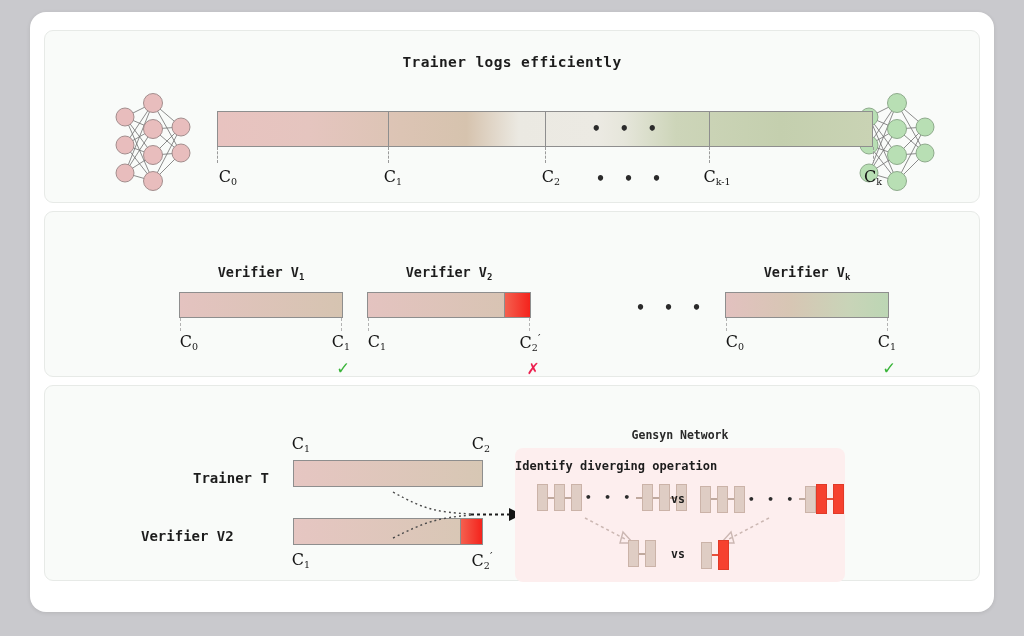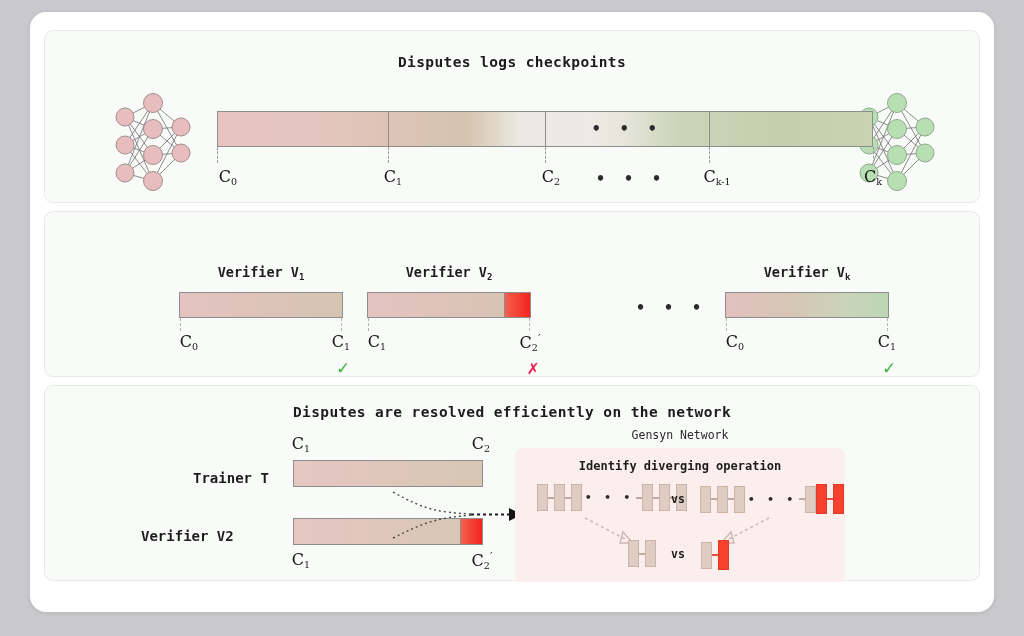--- a/index.html
+++ b/index.html
@@ -136,45 +136,45 @@
 
   #gensyn-box {
     position: absolute;
     left: 470px; top: 62px;
     width: 330px; height: 134px;
     background: #fdeeee;
     border-radius: 8px;
   }
   #gensyn-caption {
     position: absolute; left: 470px; top: 42px; width: 330px;
-    text-align: center; font-size: 11.5px; font-weight: normal; color: #2a2a2a;
+    text-align: center; font-size: 11.5px; font-weight: bold; color: #2a2a2a;
   }
   .g-text {
     position: absolute; left: 0; width: 100%;
-    text-align: center; font-size: 12px; font-weight: bold; color: #1c1c1c;
+    text-align: left; font-size: 12px; font-weight: bold; color: #1c1c1c;
   }
   .opchain { position: absolute; display: flex; align-items: center; }
   .opblk {
     width: 11px; height: 27px;
     background: #dfcdc4; border: 1px solid #cbb3a8;
   }
   .opblk.red { background: #f6412f; border-color: #e03a28; }
   .opblk.tall { height: 30px; }
   .opconn { width: 6px; height: 2px; background: #c0a99e; }
   .opdots { font-size: 11px; letter-spacing: 3px; color: #2b2b2b; font-weight: bold; padding: 0 3px; }
   .vs-lbl { font-size: 11.5px; font-weight: bold; color: #1c1c1c; position: absolute; }
 </style>
 </head>
 <body>
 
 <div id="root">
   <div class="card">
 
     <div class="panel" id="panel-1">
-      <div class="panel-title">Disputes logs checkpoints</div>
+      <div class="panel-title">Trainer logs efficiently</div>
 
       <div class="nn" style="left:62px; top:58px;">
         <svg width="92" height="104" viewBox="0 0 92 104">
           <g stroke="#6e6e6e" stroke-width="0.8" fill="none">
             <line x1="18" y1="28" x2="46" y2="14"></line>
               <line x1="18" y1="28" x2="46" y2="40"></line>
             <line x1="18" y1="28" x2="46" y2="66"></line>
               <line x1="18" y1="28" x2="46" y2="92"></line>
             <line x1="18" y1="56" x2="46" y2="14"></line>
               <line x1="18" y1="56" x2="46" y2="40"></line>
@@ -303,21 +303,20 @@
         </div>
         <div class="vtick" style="left:1px;"></div>
         <div class="vtick" style="left:162px;"></div>
         <div class="cp-label" style="left:10px; top:68px;">C<sub>0</sub></div>
         <div class="cp-label" style="left:162px; top:68px;">C<sub>1</sub></div>
         <div class="mark ok" style="left:164px; top:92px;">✓</div>
       </div>
     </div>
 
     <div class="panel" id="panel-3">
-      <div class="panel-title">Disputes are resolved efficiently on the network</div>
 
       <div class="row-label" style="left:148px; top:84px;">Trainer T</div>
       <div class="d-bar" style="left:248px; top:74px; width:190px;">
         <div class="fill" style="background:linear-gradient(to right,#e6c6c2,#d7c7b4);"></div>
       </div>
       <div class="cp-label" style="left:256px; top:48px;">C<sub>1</sub></div>
       <div class="cp-label" style="left:436px; top:48px;">C<sub>2</sub></div>
 
       <div class="row-label" style="left:96px; top:142px;">Verifier V2</div>
       <div class="d-bar" style="left:248px; top:132px; width:190px;">

